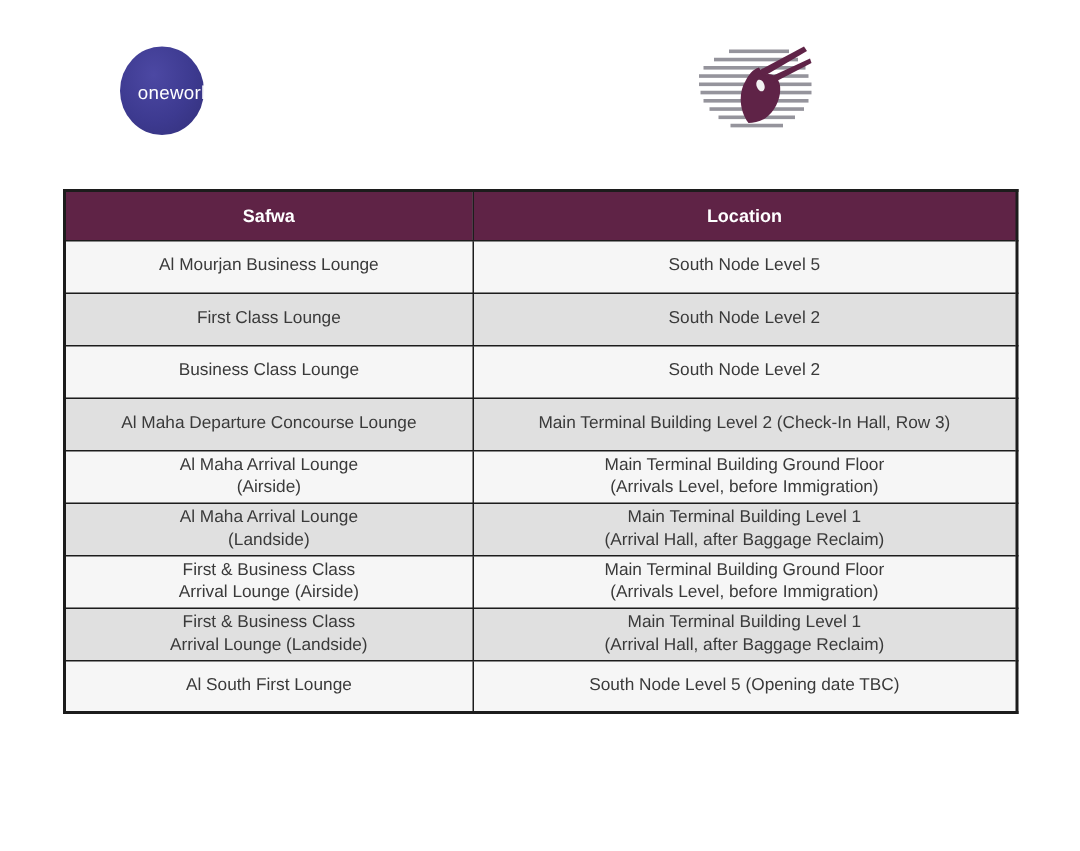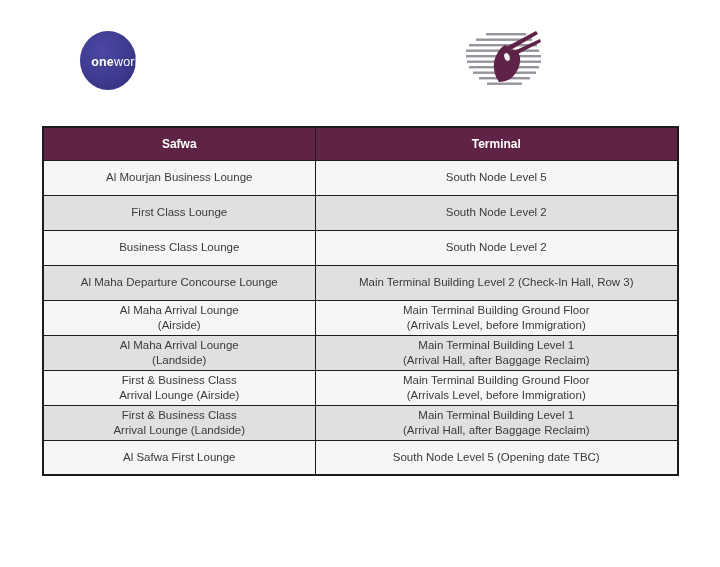--- a/index.html
+++ b/index.html
@@ -26,21 +26,21 @@
     align-items: center;
     justify-content: center;
   }
   .oneworld-text {
     color: #ffffff;
     font-size: 12.5px;
     letter-spacing: 0.2px;
     transform: translateY(1px);
     white-space: nowrap;
   }
-  .oneworld-text b { font-weight: bold; margin-left: 20px; }
+  .oneworld-text b { font-weight: normal; margin-left: 20px; }
 
   
   .qatar-logo {
     position: absolute;
     left: 461px;
     top: 28px;
     display: flex;
     align-items: flex-start;
   }
   .qatar-wordmark-block {
@@ -134,21 +134,21 @@
   </div>
 
   <table class="lounge-table">
     <colgroup>
       <col style="width:272px">
       <col style="width:363px">
     </colgroup>
     <thead>
       <tr>
         <th>Safwa</th>
-        <th>Terminal</th>
+        <th>Location</th>
       </tr>
     </thead>
     <tbody>
       <tr>
         <td>Al Mourjan Business Lounge</td>
         <td>South Node Level 5</td>
       </tr>
       <tr>
         <td>First Class Lounge</td>
         <td>South Node Level 2</td>
@@ -179,19 +179,19 @@
         <td>Main Terminal Building Ground Floor
 (Arrivals Level, before Immigration)</td>
       </tr>
       <tr>
         <td>First &amp; Business Class
 Arrival Lounge (Landside)</td>
         <td>Main Terminal Building Level 1
 (Arrival Hall, after Baggage Reclaim)</td>
       </tr>
       <tr>
-        <td>Al Safwa First Lounge</td>
+        <td>Al South First Lounge</td>
         <td>South Node Level 5 (Opening date TBC)</td>
       </tr>
     </tbody>
   </table>
 
 </div>
 
 </body></html>

